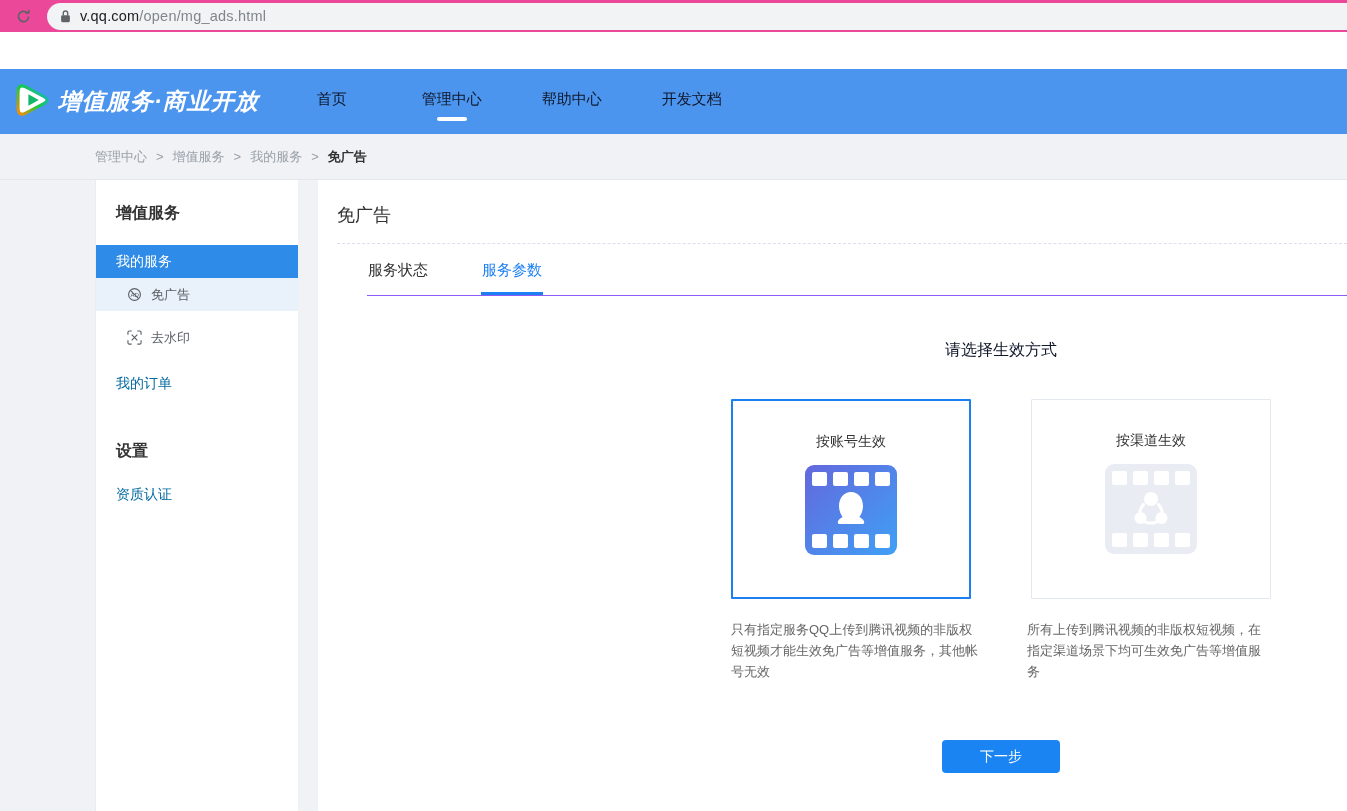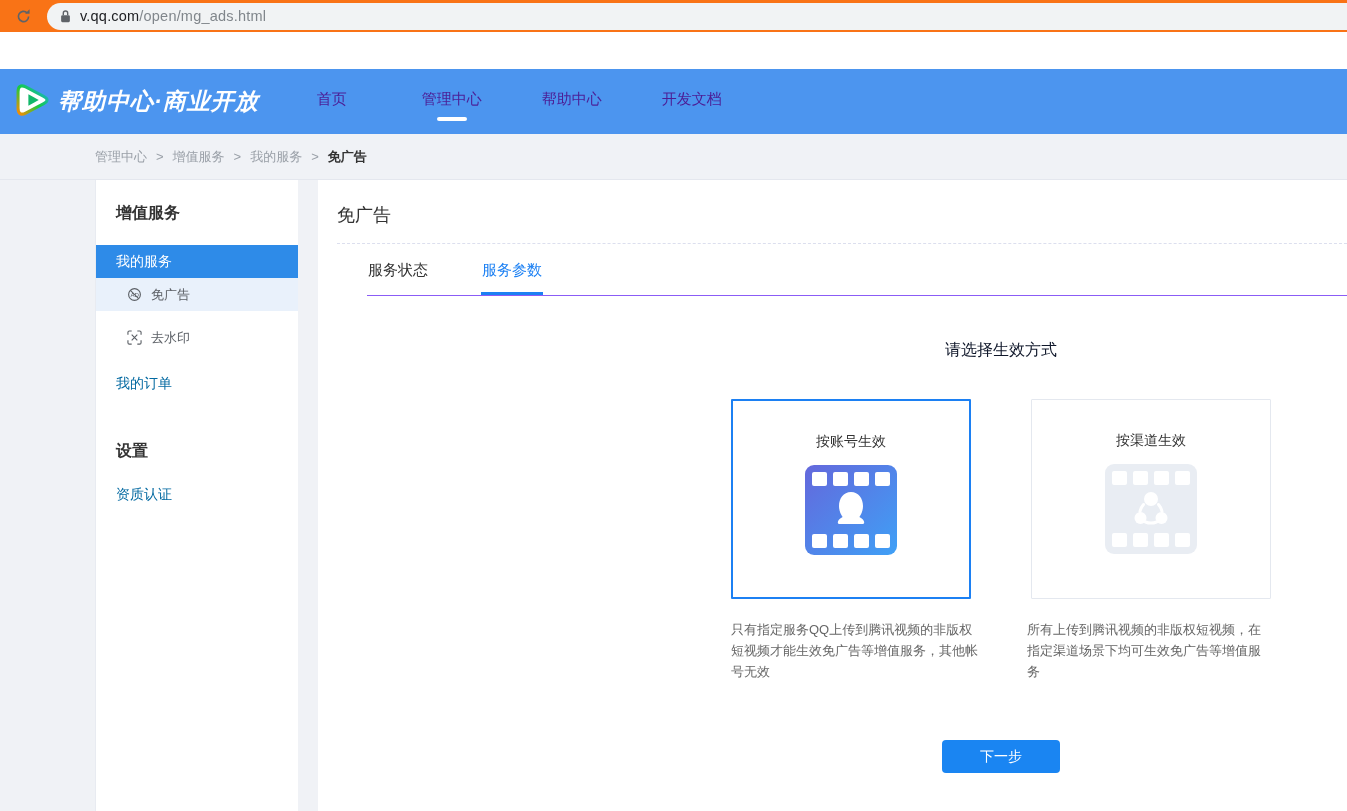--- a/index.html
+++ b/index.html
@@ -1,34 +1,34 @@
 <!DOCTYPE html>
 <html><head>
 <meta charset="utf-8">
 <style>
   * { margin:0; padding:0; box-sizing:border-box; }
   html,body { width:1347px; height:811px; overflow:hidden; background:#fff;
               font-family:"Liberation Sans","DejaVu Sans",sans-serif; }
 
   
-  .browser-bar { height:32px; background:#f97316; display:flex; align-items:center; padding-left:12px; }
+  .browser-bar { height:32px; background:#ec4899; display:flex; align-items:center; padding-left:12px; }
   .reload-btn { width:22px; height:22px; display:flex; align-items:center; justify-content:center; cursor:pointer; }
   .url-pill { flex:1; margin-left:13px; height:27px; background:#F1F3F4;
               border-radius:14px 0 0 14px; display:flex; align-items:center; padding-left:13px; }
   .lock { margin-right:9px; display:flex; }
   .url-text { font-size:14.5px; color:#80868B; letter-spacing:.2px; }
   .url-text .host { color:#202124; }
   .chrome-gap { height:37px; background:#fff; }
 
   
   .site-header { height:65px; background:#4C95EF; display:flex; align-items:center; padding-left:14px; }
   .logo { display:flex; align-items:center; cursor:pointer; }
   .logo-text { margin-left:8px; color:#fff; font-size:23px; font-weight:bold; font-style:italic; letter-spacing:1px; }
   .top-nav { display:flex; margin-left:42px; }
-  .top-nav .nav-item { position:relative; color:#4c1d95; font-size:15px; padding:14px 0 18px;
+  .top-nav .nav-item { position:relative; color:#0f172a; font-size:15px; padding:14px 0 18px;
                        margin-right:58px; min-width:62px; text-align:center; cursor:pointer; }
   .top-nav .nav-item.active::after { content:""; position:absolute; left:50%; transform:translateX(-50%);
                        bottom:6px; width:30px; height:4px; background:#fff; border-radius:2px; }
 
   
   .breadcrumb { height:46px; background:#F0F2F6; border-bottom:1px solid #E4E7EE;
                 display:flex; align-items:center; padding-left:95px; font-size:13px; color:#9aa0a8; }
   .breadcrumb .crumb { cursor:pointer; }
   .breadcrumb .sep { margin:0 9px; color:#9aa0a8; }
   .breadcrumb .crumb.current { color:#333; font-weight:bold; cursor:default; }
@@ -110,21 +110,21 @@
           <linearGradient id="ring" x1="0" y1="1" x2="1" y2="0">
             <stop offset="0" stop-color="#FF8A00"></stop>
             <stop offset="0.5" stop-color="#14CC42"></stop>
             <stop offset="1" stop-color="#1DA9F2"></stop>
           </linearGradient>
         </defs>
         <path d="M13 5.5 C7 2.5 4.5 5.5 4.5 11 V29 C4.5 34.5 7 37.5 13 34.5 L33 24 C38 21.4 38 18.6 33 16 Z" fill="#fff" stroke="url(#ring)" stroke-width="3.4" stroke-linejoin="round"></path>
         <path d="M16 13.5 L27.5 20 L16 26.5 Z" fill="#12B76A"></path>
       </svg>
     </span>
-    <span class="logo-text">帮助中心·商业开放</span>
+    <span class="logo-text">增值服务·商业开放</span>
   </div>
   <div class="top-nav">
     <div class="nav-item">首页</div>
     <div class="nav-item active">管理中心</div>
     <div class="nav-item">帮助中心</div>
     <div class="nav-item">开发文档</div>
   </div>
 </div>
 
 <div class="breadcrumb">

